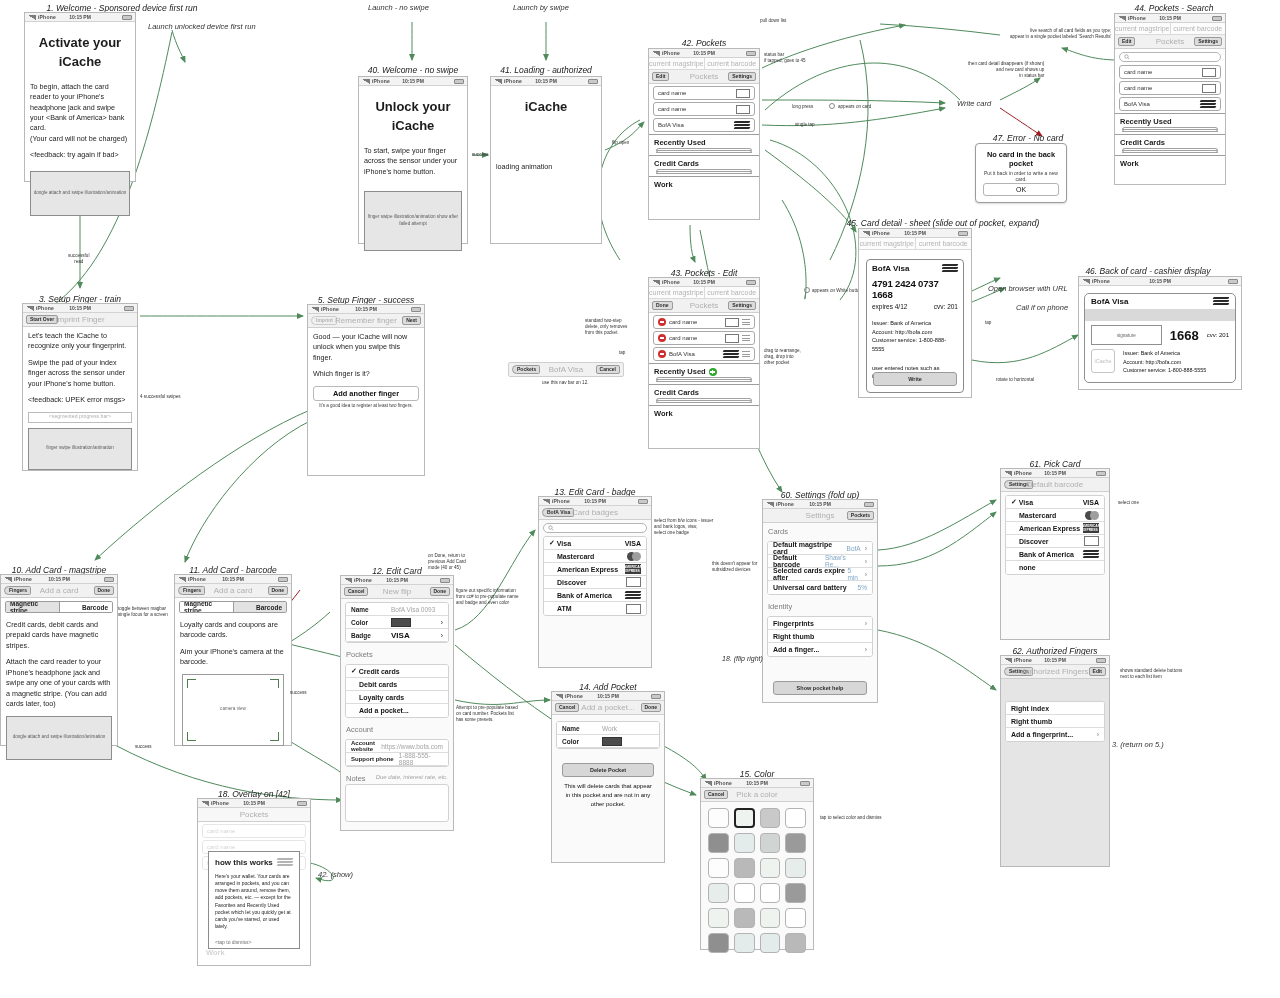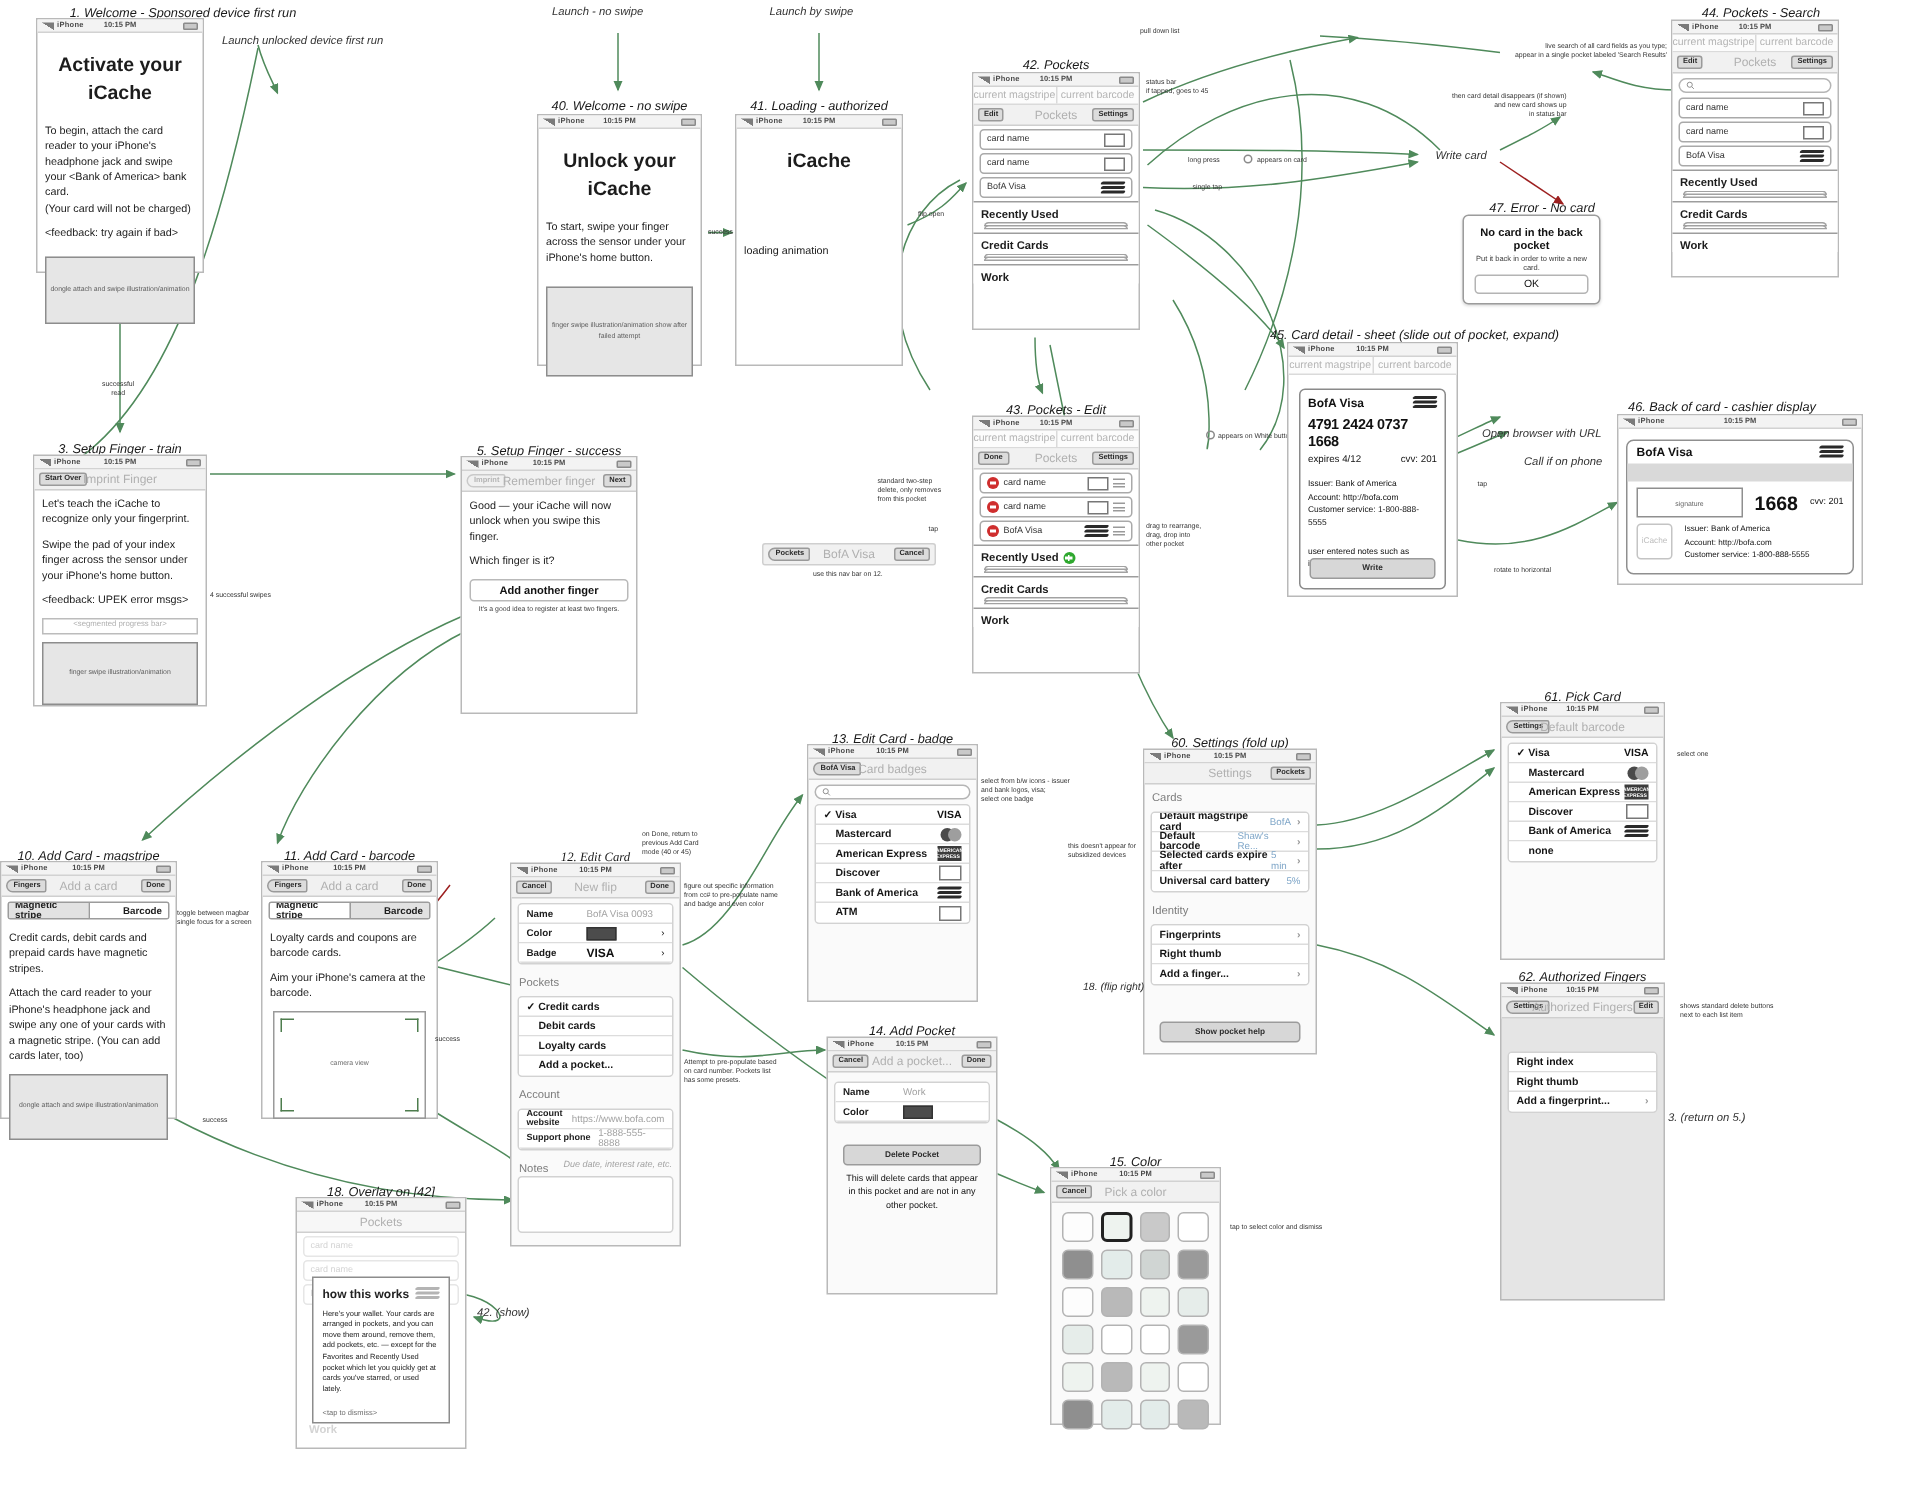--- a/index.html
+++ b/index.html
@@ -692,21 +692,21 @@
       <span class="c tl"></span>
       <span class="c tr"></span>
       <span class="c bl"></span>
       <span class="c br"></span>
       <span>camera view</span>
     </div>
   </div>
 </div>
 <div class="anno" style="left:290px; top:690px;">success</div>
 
-<div class="caption" style="left:340px; top:566px; width:114px;font-family:Liberation Serif, serif;">12. Edit Card</div>
+<div class="caption" style="left:340px; top:566px; width:114px;">12. Edit Card</div>
 <div class="screen" style="left:340px; top:575px; width:114px; height:256px; background:#fafafa;">
   <div class="statusbar">
     <span class="sb-sig"></span>
     <span class="sb-carrier">iPhone</span>
     <span class="sb-time">10:15 PM</span>
     <span class="sb-batt"></span>
   </div>
   <div class="navbar">
     <span class="btn">Cancel</span>
     <span class="navtitle">New flip</span>

